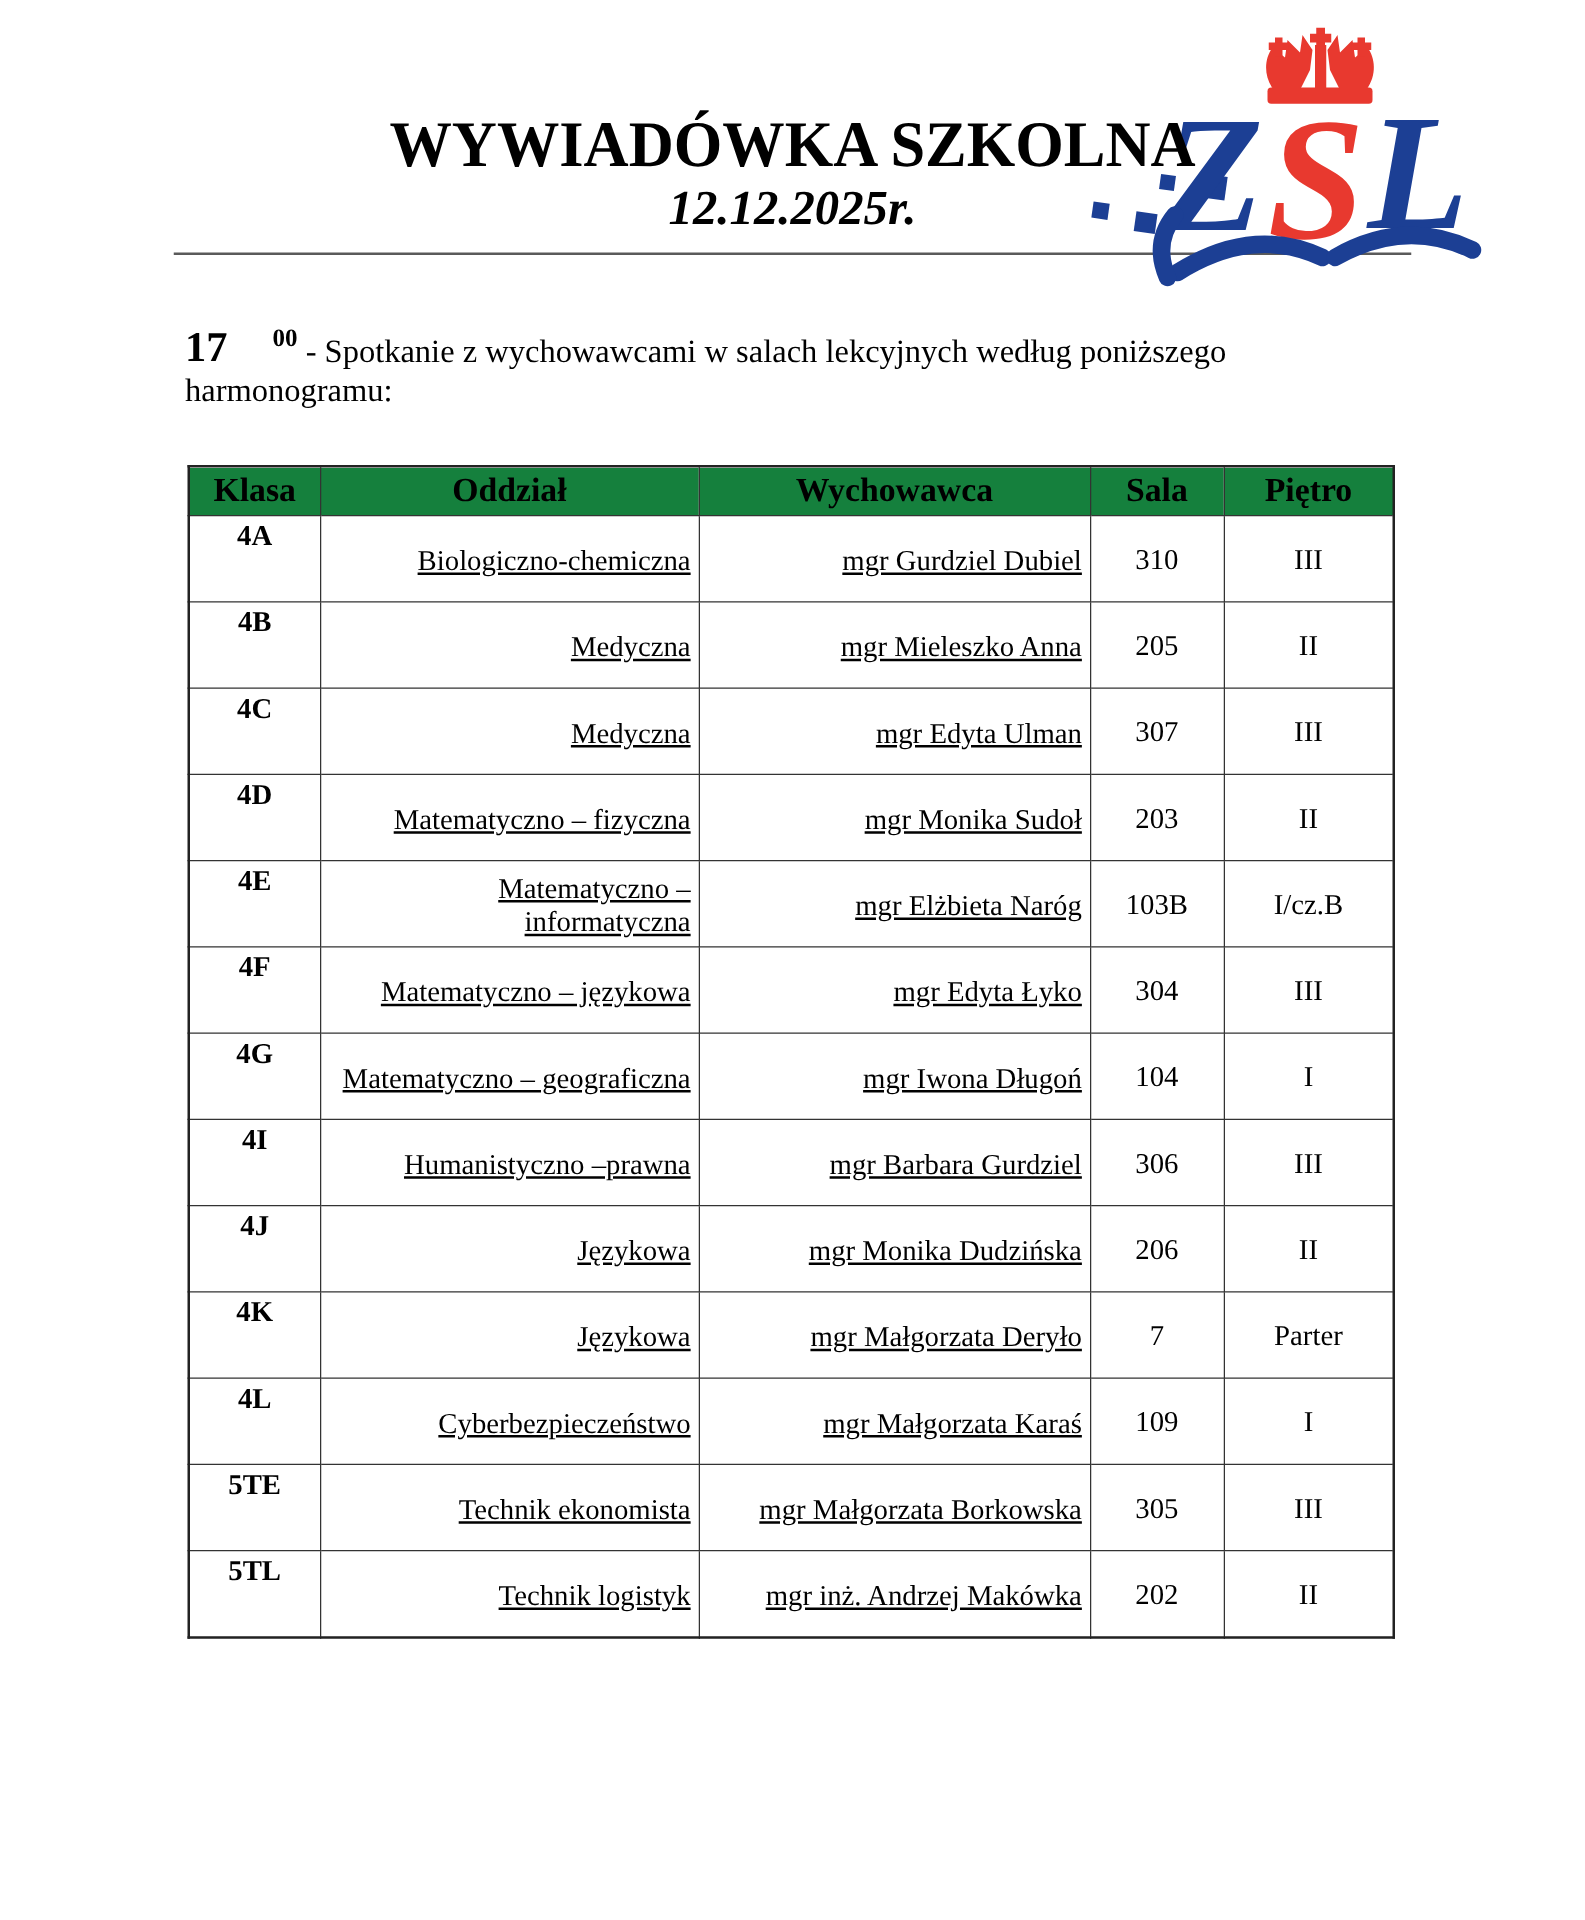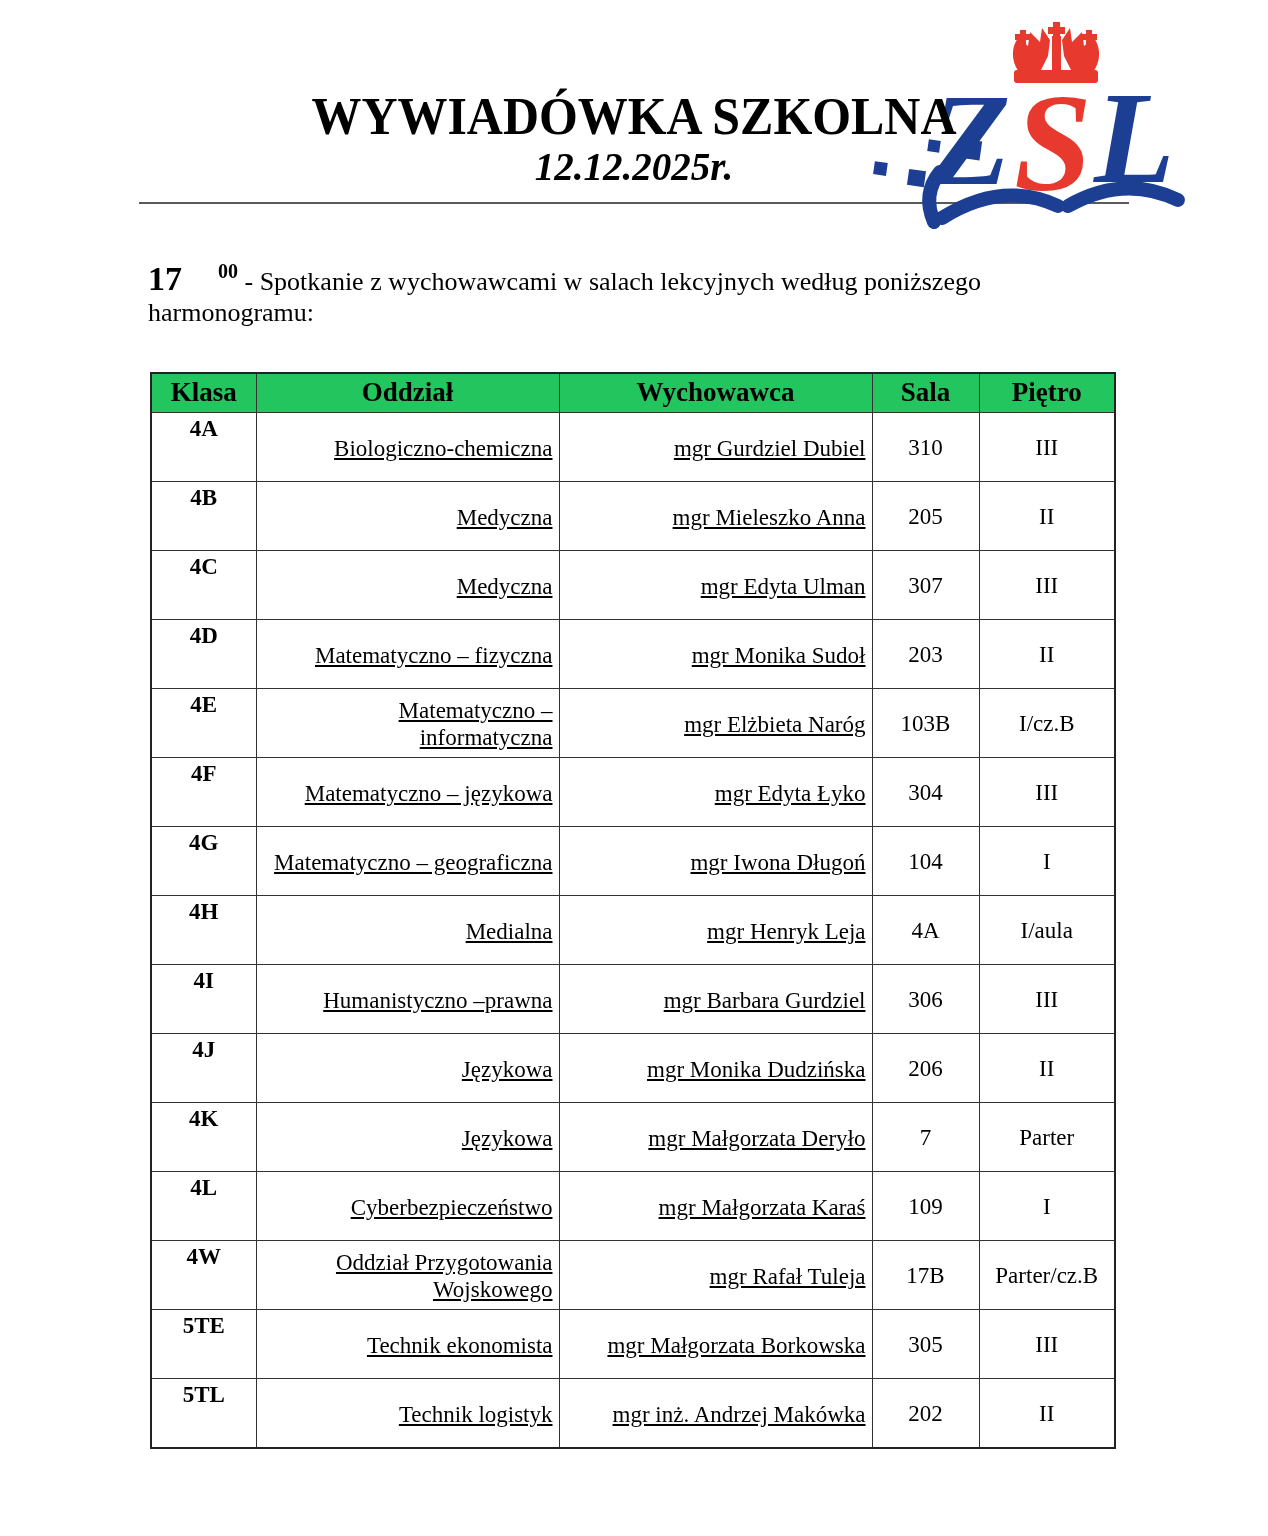--- a/index.html
+++ b/index.html
@@ -75,21 +75,21 @@
     border-collapse: collapse;
     margin: 44px 0 0 150px;
     table-layout: fixed;
     border: 2px solid #222;
   }
   table.schedule th, table.schedule td {
     border: 1.5px solid #333;
     overflow: hidden;
   }
   table.schedule th {
-    background: #22c55e;
+    background: #15803d;
     font-size: 27px;
     font-weight: bold;
     height: 38px;
     text-align: center;
     padding: 0 2px;
   }
   table.schedule td {
     height: 56px;
     font-size: 23px;
     line-height: 1.15;
@@ -234,27 +234,20 @@
         <td class="col4">III</td>
       </tr>
       <tr>
         <td class="col0">4G</td>
         <td class="col1">Matematyczno – geograficzna</td>
         <td class="col2">mgr Iwona Długoń</td>
         <td class="col3">104</td>
         <td class="col4">I</td>
       </tr>
       <tr>
-        <td class="col0">4H</td>
-        <td class="col1">Medialna</td>
-        <td class="col2">mgr Henryk Leja</td>
-        <td class="col3">4A</td>
-        <td class="col4">I/aula</td>
-      </tr>
-      <tr>
         <td class="col0">4I</td>
         <td class="col1">Humanistyczno –prawna</td>
         <td class="col2">mgr Barbara Gurdziel</td>
         <td class="col3">306</td>
         <td class="col4">III</td>
       </tr>
       <tr>
         <td class="col0">4J</td>
         <td class="col1">Językowa</td>
         <td class="col2">mgr Monika Dudzińska</td>
@@ -269,27 +262,20 @@
         <td class="col4">Parter</td>
       </tr>
       <tr>
         <td class="col0">4L</td>
         <td class="col1">Cyberbezpieczeństwo</td>
         <td class="col2">mgr Małgorzata Karaś</td>
         <td class="col3">109</td>
         <td class="col4">I</td>
       </tr>
       <tr>
-        <td class="col0">4W</td>
-        <td class="col1">Oddział Przygotowania Wojskowego</td>
-        <td class="col2">mgr Rafał Tuleja</td>
-        <td class="col3">17B</td>
-        <td class="col4">Parter/cz.B</td>
-      </tr>
-      <tr>
         <td class="col0">5TE</td>
         <td class="col1">Technik ekonomista</td>
         <td class="col2">mgr Małgorzata Borkowska</td>
         <td class="col3">305</td>
         <td class="col4">III</td>
       </tr>
       <tr>
         <td class="col0">5TL</td>
         <td class="col1">Technik logistyk</td>
         <td class="col2">mgr inż. Andrzej Makówka</td>

